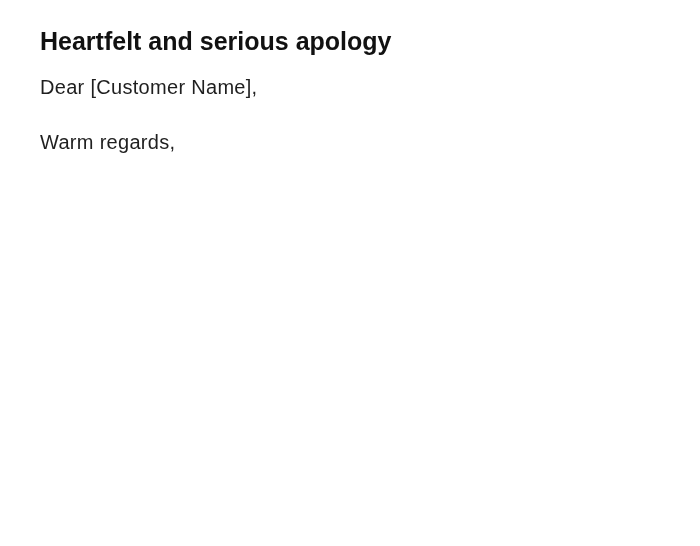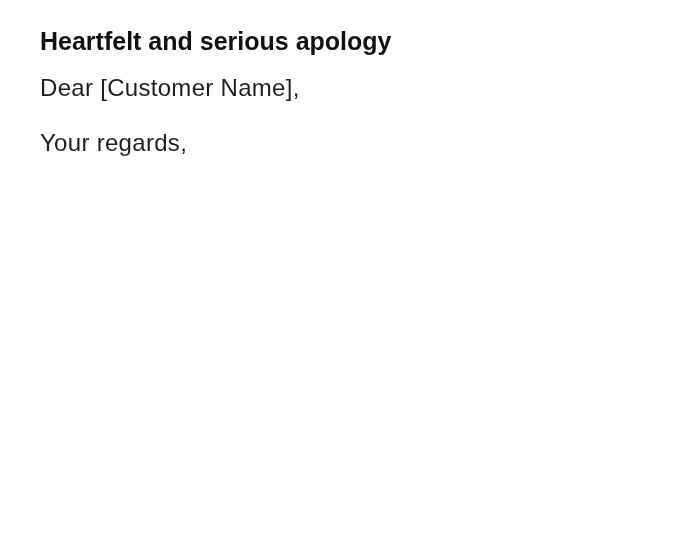--- a/index.html
+++ b/index.html
@@ -24,30 +24,30 @@
   .doc-title {
     margin: 0 0 14px 0;
     font-size: 25px;
     line-height: 30px;
     font-weight: 700;
     letter-spacing: 0;
     color: var(--heading, #111111);
   }
   .doc-body p {
     margin: 0 0 20px 0;
-    font-size: 24px;
+    font-size: 20px;
     line-height: 35px;
     font-weight: 400;
     letter-spacing: 0.3px;
     color: var(--body, #1f1f1f);
     white-space: pre-line; 
   }
 </style>
 </head>
 <body style="--heading: #111111; --body: #1f1f1f; --bg: #ffffff;">
 
 <div class="page">
   <h1 class="doc-title">Heartfelt and serious apology</h1>
   <div class="doc-body">
       <p>Dear [Customer Name],</p>
-      <p>Your regards,</p>
+      <p>Warm regards,</p>
     </div>
 </div>
 
 </body></html>

